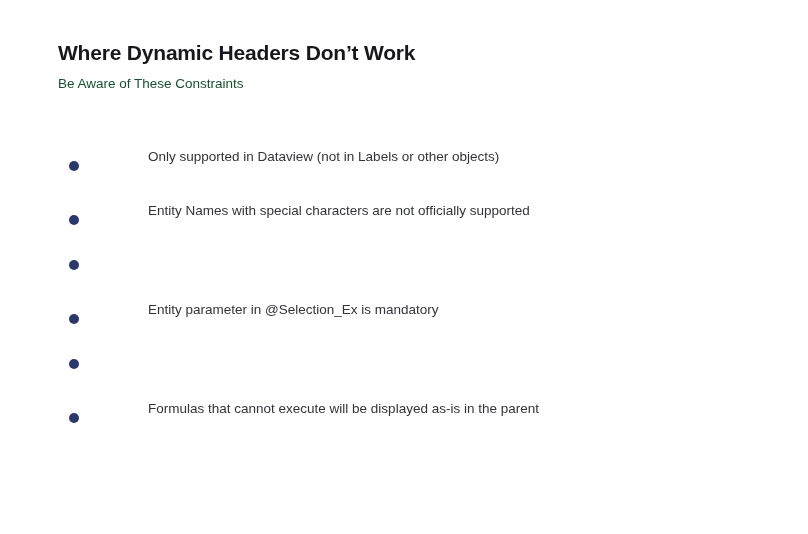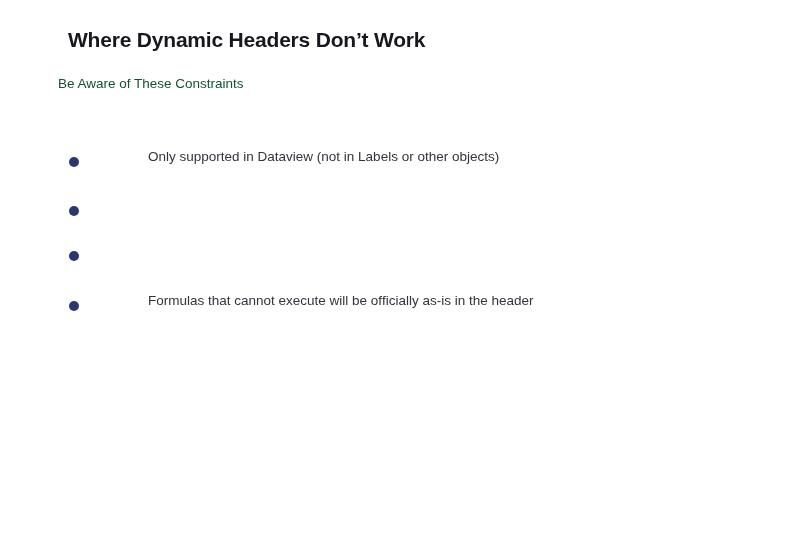--- a/index.html
+++ b/index.html
@@ -11,27 +11,26 @@
     position: relative;
     width: 808px;
     height: 534px;
     background: #ffffff;
     font-family: "Liberation Sans", sans-serif;
     overflow: hidden;
   }
   .slide-title {
     position: absolute;
     left: 58px;
-    top: 14px;
+    top: 27px;
     font-size: 21px;
     font-weight: 700;
     letter-spacing: -0.2px;
     color: #17171e;
     white-space: nowrap;
-    margin-left: 10px;
   }
   .slide-subtitle {
     position: absolute;
     left: 58px;
     top: 76px;
     font-size: 13.5px;
     font-weight: 400;
     color: #14532d;
     white-space: nowrap;
   }
@@ -39,21 +38,21 @@
     position: absolute;
     left: 0;
     top: 143px;
     margin: 0;
     padding: 0;
     list-style: none;
     width: 100%;
   }
   .bullet-item {
     display: flex;
-    align-items: center;
+    align-items: flex-end;
     margin: 0 0 26px 0;
   }
   .bullet-dot {
     flex: 0 0 auto;
     width: 10px;
     height: 10px;
     margin-left: 69px;
     margin-top: 9px;
     border-radius: 50%;
     background: #2b3870;
@@ -73,22 +72,30 @@
   <h1 class="slide-title">Where Dynamic Headers Don’t Work</h1>
   <div class="slide-subtitle">Be Aware of These Constraints</div>
 
   <ul class="bullet-list">
     <li class="bullet-item">
       <span class="bullet-dot"></span>
       <span class="bullet-text">Only supported in Dataview (not in Labels or other objects)</span>
     </li>
     <li class="bullet-item">
       <span class="bullet-dot"></span>
+      <span class="bullet-text">Entity Names with special characters are not officially supported</span>
     </li>
     <li class="bullet-item">
       <span class="bullet-dot"></span>
     </li>
     <li class="bullet-item">
       <span class="bullet-dot"></span>
-      <span class="bullet-text">Formulas that cannot execute will be officially as-is in the header</span>
+      <span class="bullet-text">Entity parameter in @Selection_Ex is mandatory</span>
+    </li>
+    <li class="bullet-item">
+      <span class="bullet-dot"></span>
+    </li>
+    <li class="bullet-item">
+      <span class="bullet-dot"></span>
+      <span class="bullet-text">Formulas that cannot execute will be displayed as-is in the parent</span>
     </li>
   </ul>
 </div>
 
 </body></html>

